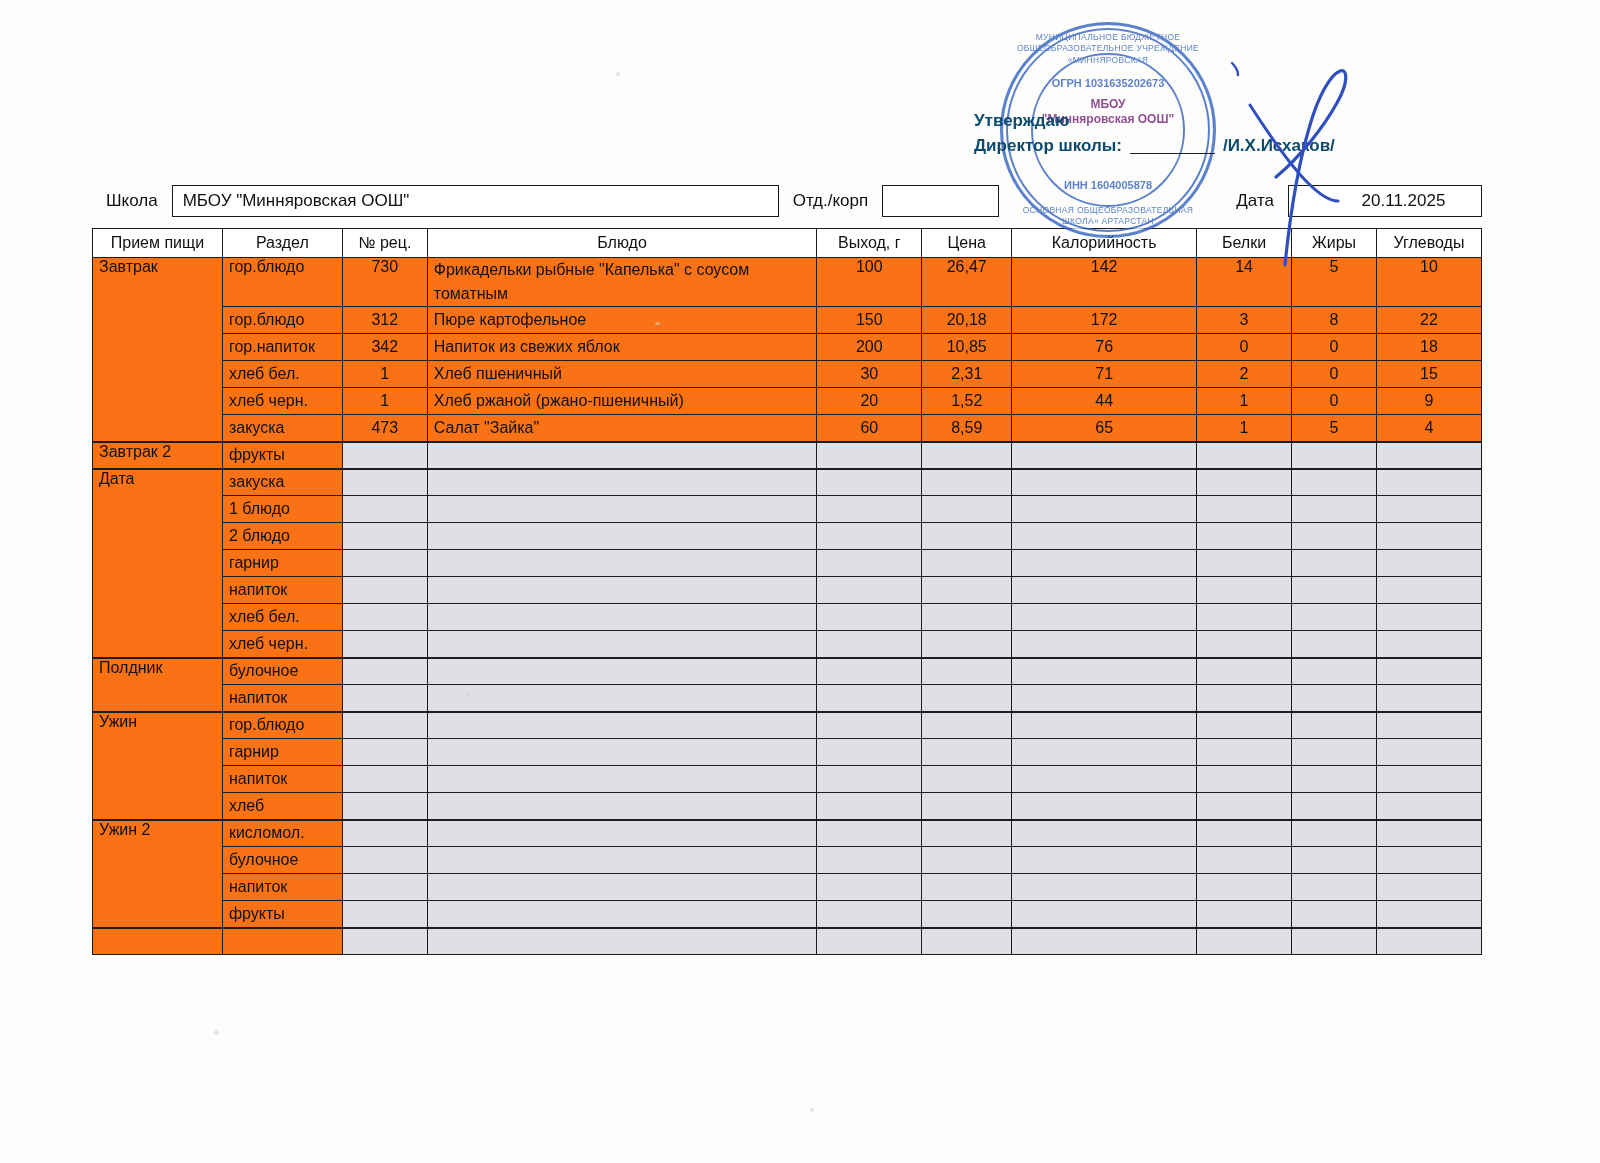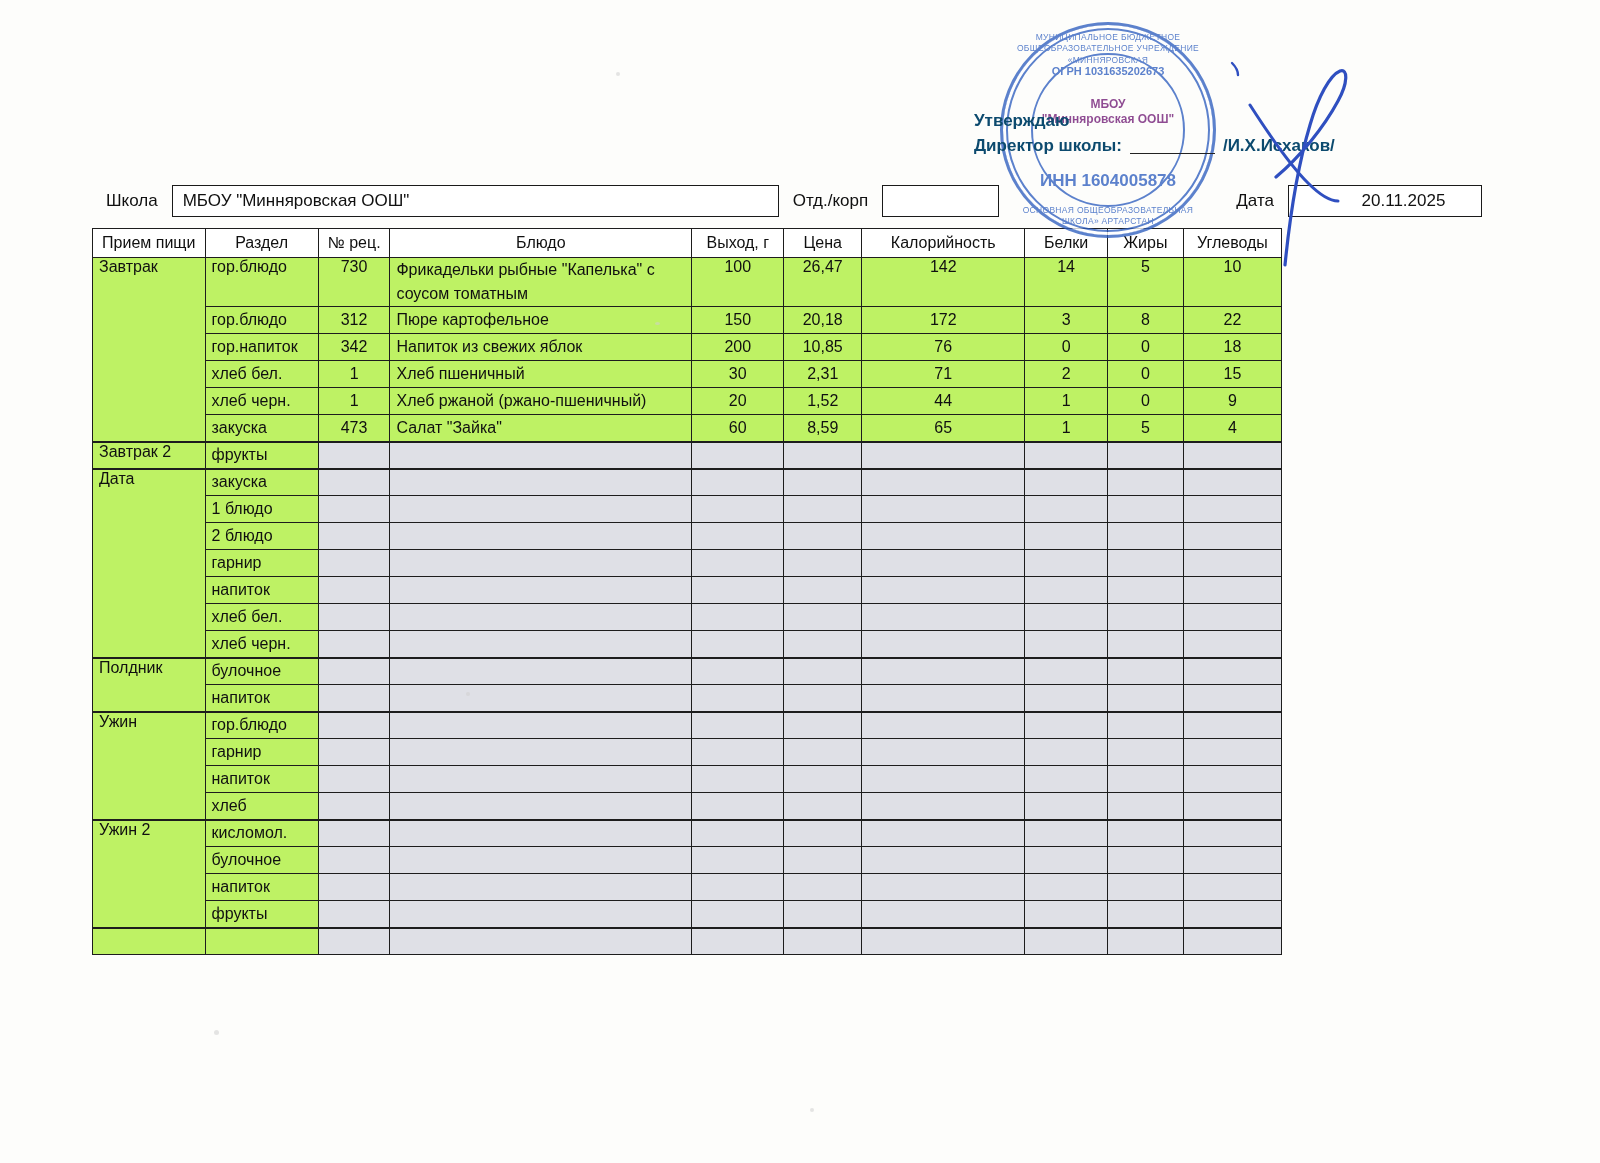--- a/index.html
+++ b/index.html
@@ -85,32 +85,32 @@
     color: #2f5fbf;
     font-size: 8.5px;
     letter-spacing: .3px;
     transform: scaleY(1.15);
   }
   .stamp .ring-text.bottom {
     top: auto; bottom: 10px;
   }
   .stamp .ogrn {
     position: absolute;
-    left: 0; right: 0; top: 40px;
+    left: 0; right: 0; top: 52px;
     text-align: center;
     color: #2f5fbf;
     font-size: 11px;
     font-weight: bold;
   }
   .stamp .inn {
     position: absolute;
     left: 0; right: 0; bottom: 44px;
     text-align: center;
     color: #2f5fbf;
-    font-size: 17px;
+    font-size: 11px;
     font-weight: bold;
   }
 
   .signature-svg {
     position: absolute;
     left: 1180px;
     top: 45px;
     z-index: 5;
     pointer-events: none;
   }
@@ -144,23 +144,23 @@
   .school-name { width: 585px; }
   .korp-field { width: 95px; }
   .date-field { width: 135px; justify-content: center; padding-left: 47px; }
 
   
   table.menu {
     position: absolute;
     left: 92px;
     top: 228px;
     border-collapse: collapse;
-    width: 1190px;
+    width: 1390px;
     font-size: 16px;
-    background: #bef264;
+    background: #f97316;
   }
   table.menu th, table.menu td {
     border: 1.3px solid #1d1d1d;
     height: 27px;
     padding: 0 6px;
     font-weight: normal;
     box-sizing: border-box;
   }
   table.menu th {
     text-align: center;

